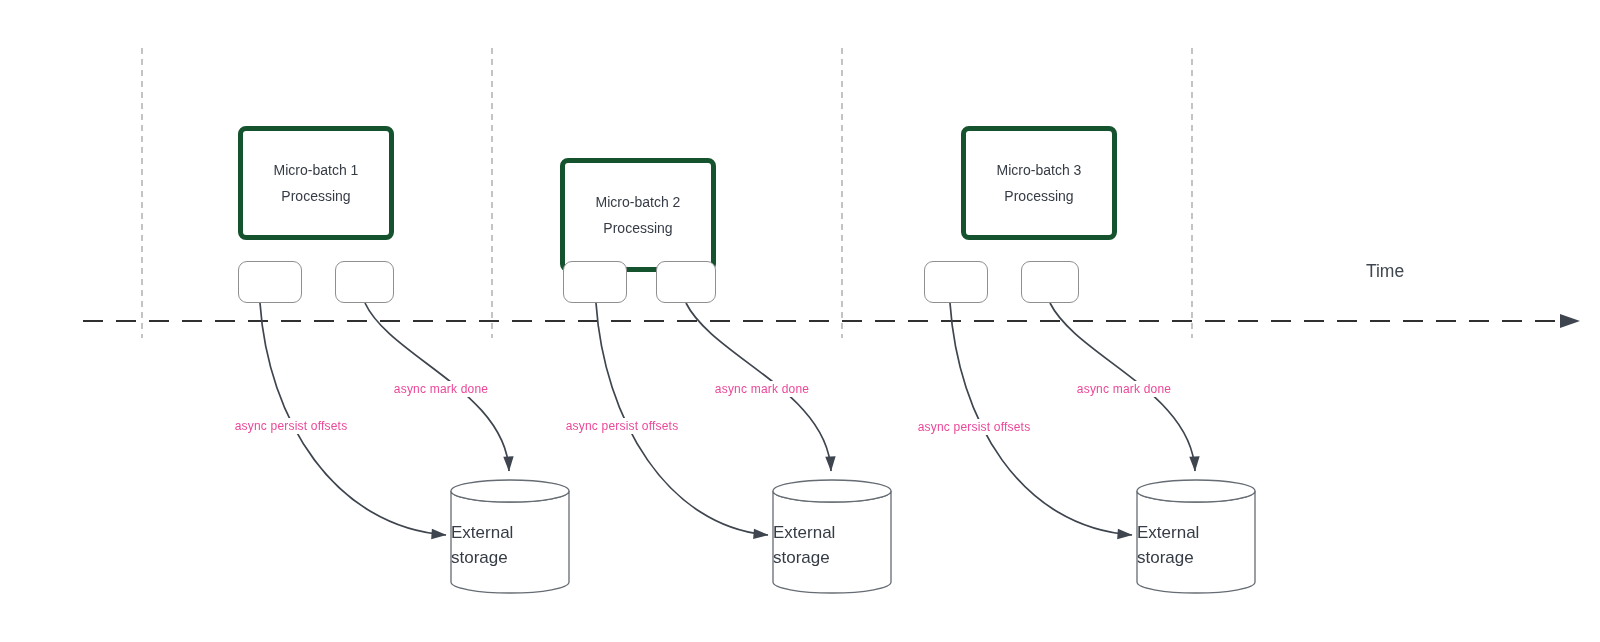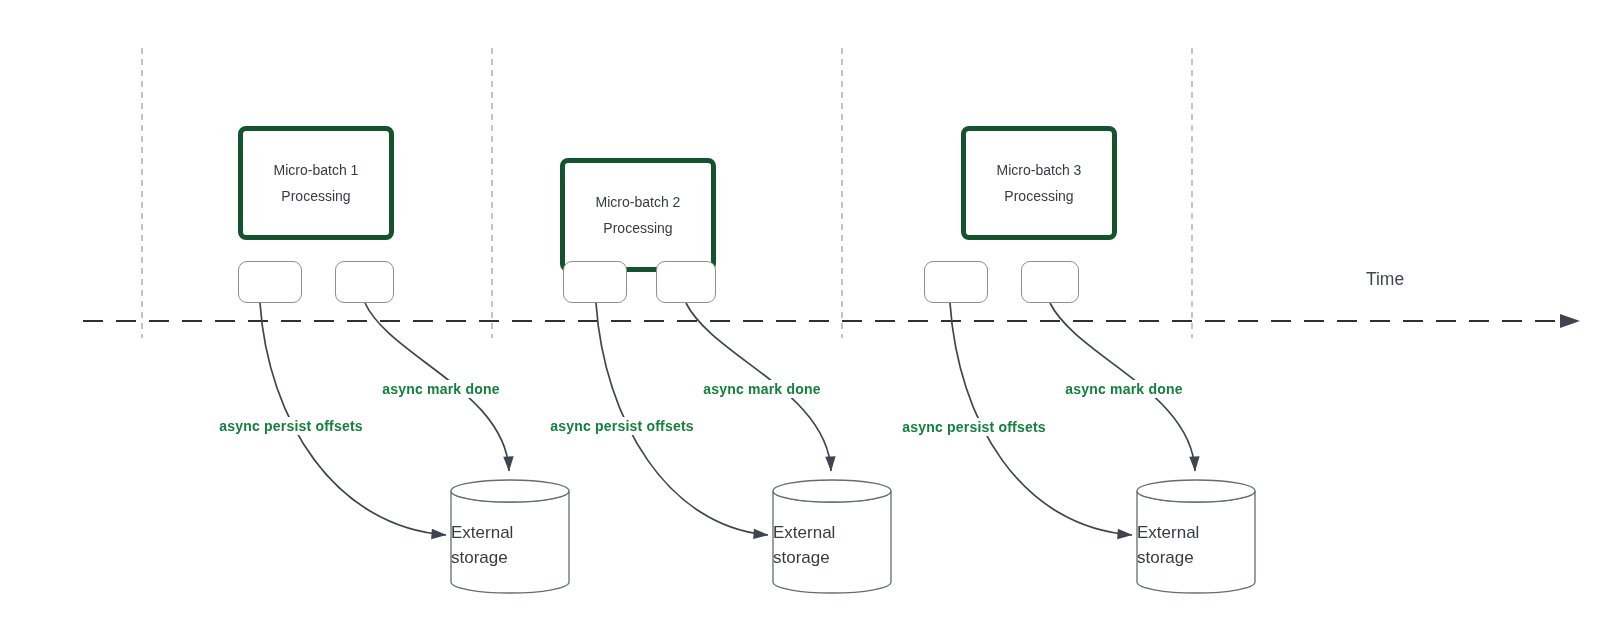--- a/index.html
+++ b/index.html
@@ -50,39 +50,39 @@
     background: #ffffff;
     z-index: 2;
   }
   .alabel {
     position: absolute;
     transform: translate(-50%, -50%);
     white-space: nowrap;
     background: #ffffff;
     padding: 1px 2px;
     z-index: 3;
-    color: #15803d;
-    font-size: 14px;
-    font-weight: bold;
+    color: #ec4899;
+    font-size: 12px;
+    font-weight: normal;
     letter-spacing: 0.2px;
   }
   .cyltext {
     position: absolute;
     top: 520px;
     width: 118px;
     text-align: left;
     z-index: 3;
     color: #363c45;
     font-size: 17px;
     line-height: 25px;
   }
   .timelabel {
     position: absolute;
     left: 1385px;
-    top: 279px;
+    top: 271px;
     transform: translate(-50%, -50%);
     z-index: 3;
     color: #40474f;
     font-size: 17.5px;
     white-space: nowrap;
   }
 </style>
 </head>
 <body>
 

